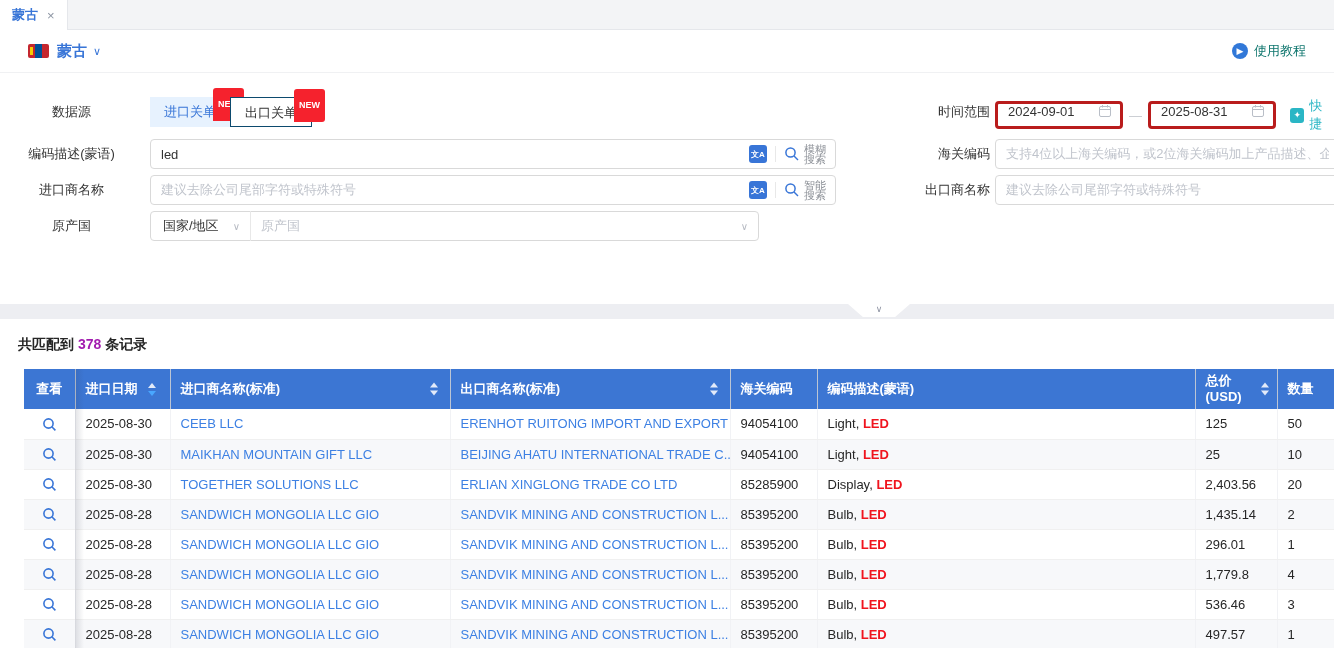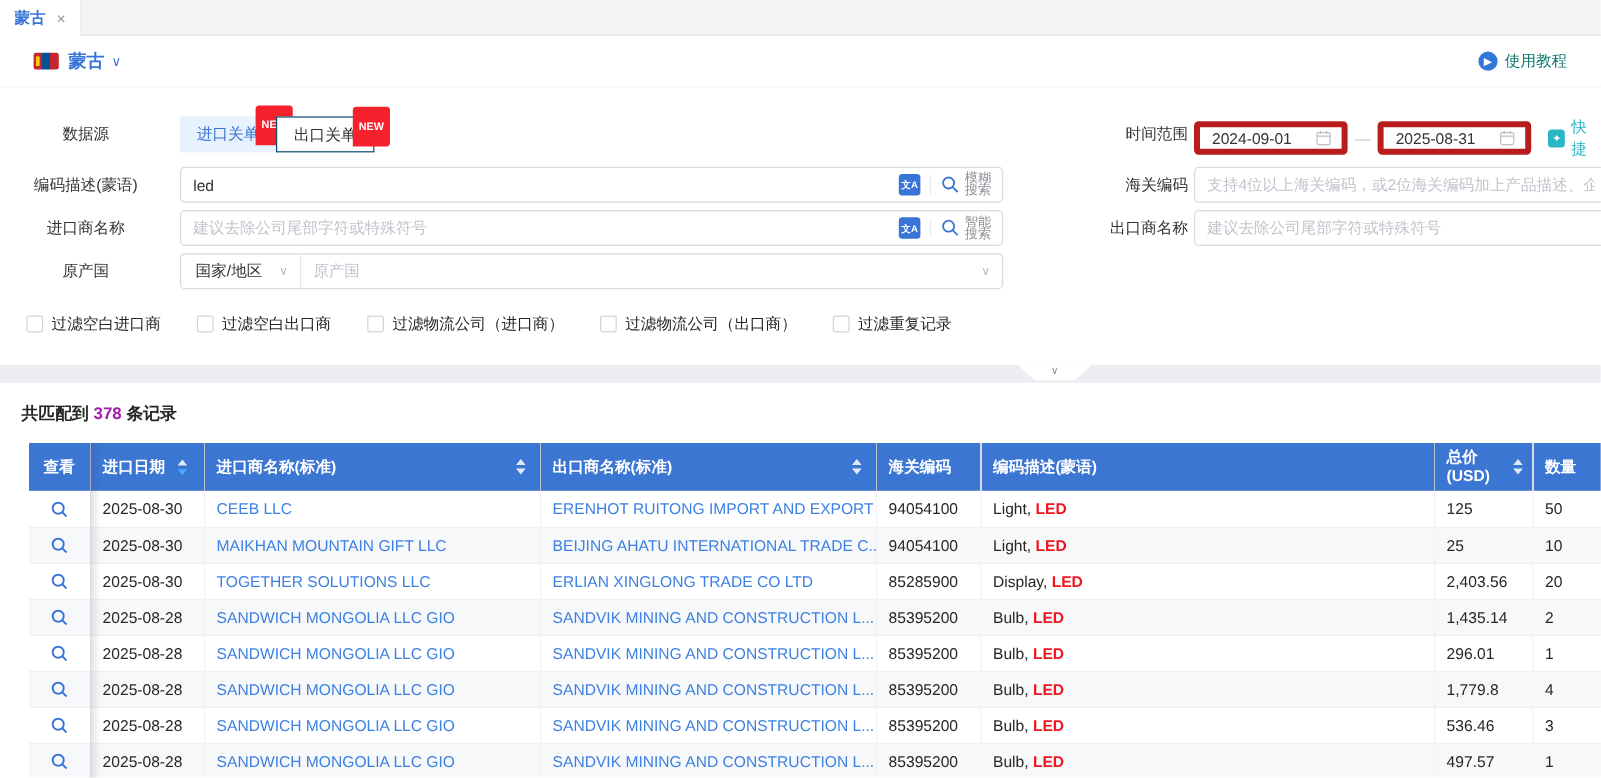--- a/index.html
+++ b/index.html
@@ -35,22 +35,22 @@
   .update-range b { color:#e58a1f; }
 
   .ds-tabs { position:absolute; left:150px; top:24px; display:flex; }
   .ds-tab { position:relative; height:30px; padding:0 14px; line-height:30px; cursor:pointer; }
   .ds-tab.active { background:#e7f2fe; color:#3875d7; }
   .ds-tab.plain { background:#fff; border:1px solid #0c4a6e; color:#333; }
   .new-badge { position:absolute; top:-9px; right:-14px; background:#f5222d; color:#fff;
     font-size:9px; font-weight:bold; padding:1px 5px 2px; border-radius:3px 3px 3px 0; }
 
   .time-row { position:absolute; left:995px; top:24px; display:flex; align-items:center; }
-  .date-box { width:133px; height:28px; border:5px solid #b91c1c; border-radius:4px;
-    display:flex; align-items:center; padding:0 8px 0 10px; color:#333; background:#fff; }
+  .date-box { width:133px; height:28px; border:3px solid #b91c1c; border-radius:4px;
+    display:flex; align-items:flex-start; padding:0 8px 0 10px; color:#333; background:#fff; }
   .date-box .sp { flex:1; }
   .dash { color:#c6c9cf; margin:0 6px; }
   .quick { display:flex; align-items:center; gap:5px; margin-left:14px; cursor:pointer; }
   .quick-ic { width:15px; height:15px; background:#2ab6c5; border-radius:3px; color:#fff;
     font-size:9px; display:flex; align-items:center; justify-content:center; }
   .quick-tx { color:#2ab6c5; }
 
   .input-wide { position:absolute; left:150px; width:686px; height:30px; border:1px solid #d9d9d9;
     border-radius:4px; background:#fff; display:flex; align-items:center; padding-left:10px; }
   .input-wide .val { flex:1; color:#333; }
@@ -58,21 +58,21 @@
   .trans-ic { width:18px; height:18px; background:#3875d7; border-radius:3px; color:#fff;
     font-size:8px; font-weight:bold; display:flex; align-items:center; justify-content:center; flex:none; cursor:pointer; }
   .vdiv { width:1px; height:16px; background:#e8e8e8; margin:0 8px; flex:none; }
   .srch { display:flex; align-items:center; gap:4px; padding-right:9px; cursor:pointer; flex:none; }
   .srch-tx { font-size:11px; line-height:10.5px; color:#8c9097; }
 
   .input-right { position:absolute; left:995px; width:345px; height:30px; border:1px solid #d9d9d9;
     border-radius:4px; background:#fff; display:flex; align-items:center; padding:0 10px; }
   .input-right .ph { color:#c0c4cc; white-space:nowrap; overflow:hidden; }
 
-  .origin-box { position:absolute; left:150px; top:138px; width:686px; height:30px;
+  .origin-box { position:absolute; left:150px; top:138px; width:609px; height:30px;
     border:1px solid #d9d9d9; border-radius:4px; background:#fff; display:flex; align-items:center; }
   .origin-sel { display:flex; align-items:center; gap:14px; padding:0 10px 0 12px; color:#333; cursor:pointer; }
   .gchev { color:#b6bac2; font-size:10px; }
   .origin-ph { flex:1; color:#c0c4cc; padding-left:10px; }
   .origin-box .endchev { padding-right:10px; }
 
   .cb-row { position:absolute; left:22px; top:188px; display:flex; gap:30px; }
   .cb-item { display:flex; align-items:center; gap:7px; cursor:pointer; }
   .cb { width:14px; height:14px; border:1px solid #cfd3da; border-radius:2px; background:#fff; flex:none; }
 
@@ -225,42 +225,20 @@
   <div class="origin-box">
     <div class="origin-sel">
       <span>国家/地区</span>
       <span class="gchev">∨</span>
     </div>
     <span class="vdiv" style="height:30px;margin:0"></span>
     <span class="origin-ph">原产国</span>
     <span class="gchev endchev">∨</span>
   </div>
 
-  <div class="cb-row">
-      <div class="cb-item">
-        <span class="cb"></span>
-        <span>过滤空白进口商</span>
-      </div>
-      <div class="cb-item">
-        <span class="cb"></span>
-        <span>过滤空白出口商</span>
-      </div>
-      <div class="cb-item">
-        <span class="cb"></span>
-        <span>过滤物流公司（进口商）</span>
-      </div>
-      <div class="cb-item">
-        <span class="cb"></span>
-        <span>过滤物流公司（出口商）</span>
-      </div>
-      <div class="cb-item">
-        <span class="cb"></span>
-        <span>过滤重复记录</span>
-      </div>
-    </div>
 </div>
 
 <div class="strip">
   <div class="collapse-handle">
     <span>∨</span>
   </div>
 </div>
 
 <div class="results">
   <div class="summary">

